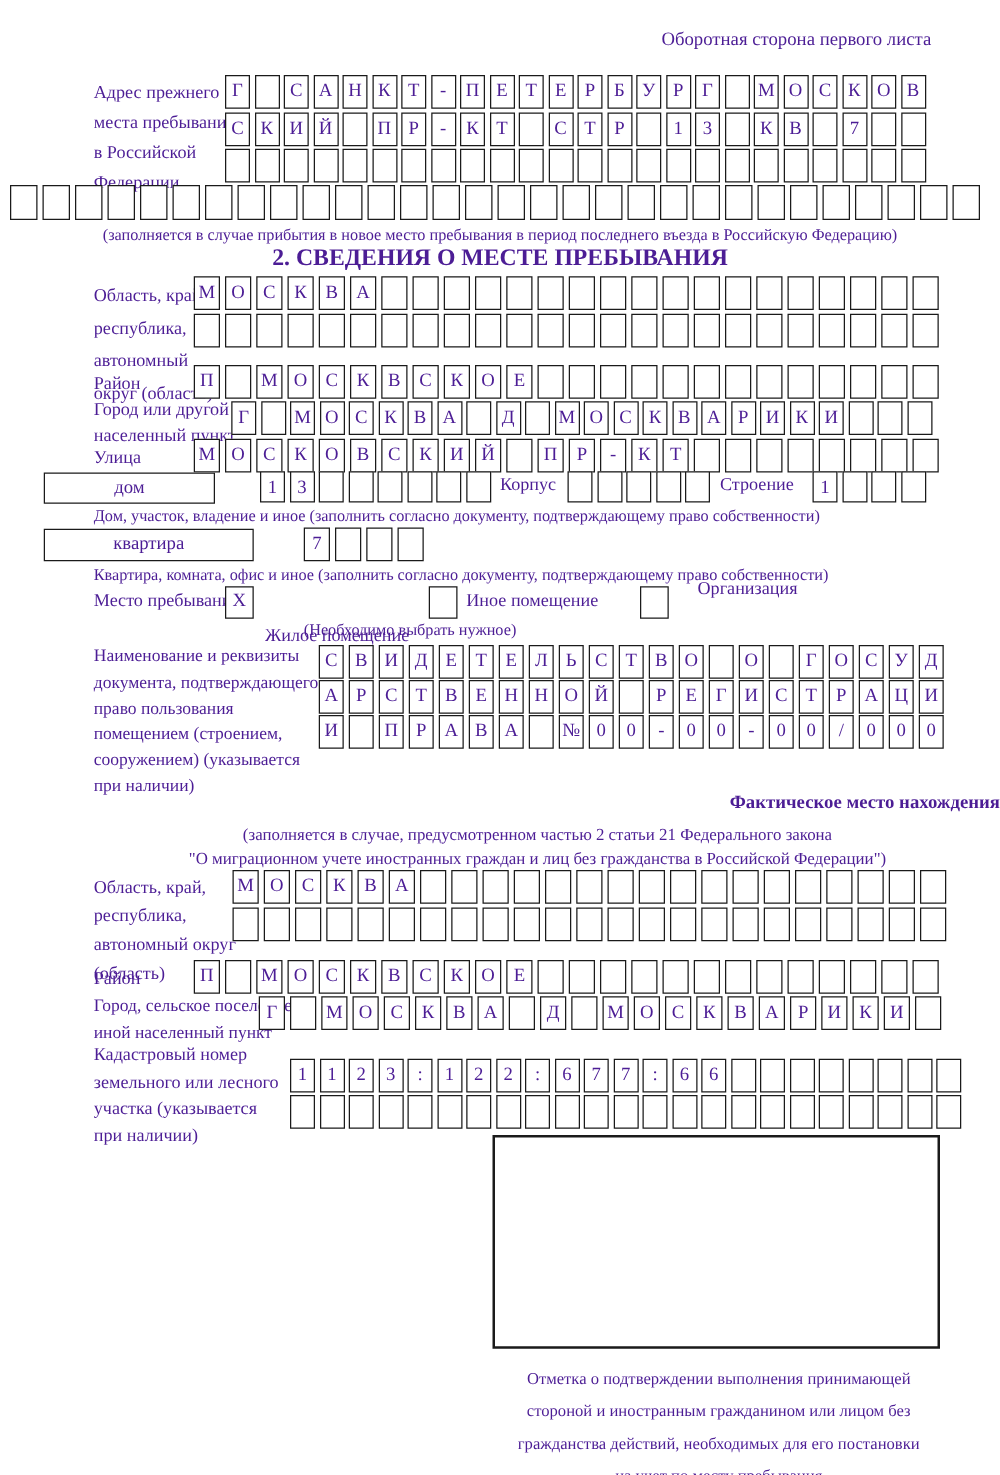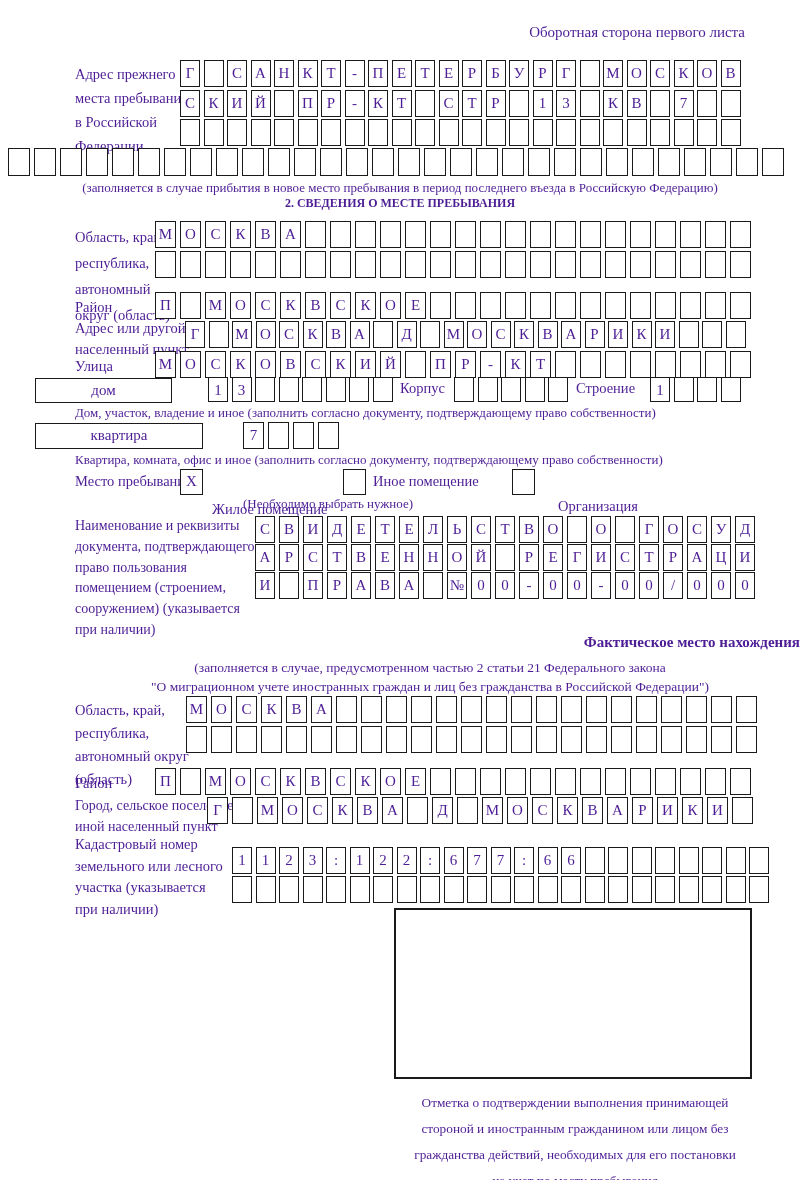--- a/index.html
+++ b/index.html
@@ -4,21 +4,21 @@
 <style>
   html,body{margin:0;padding:0;background:#fff;}
   .page{
     position:relative;width:800px;height:1180px;background:#ffffff;color:#4c1d95;
     font-family:"Liberation Serif","DejaVu Serif",serif;overflow:hidden;
   }
   .abs{position:absolute;}
   .label{position:absolute;white-space:pre-line;font-size:14.5px;line-height:24px;}
   .note{position:absolute;font-size:13px;white-space:pre-line;}
   .center{left:0;width:800px;text-align:center;}
-  .title{position:absolute;font-weight:bold;font-size:12px;}
+  .title{position:absolute;font-weight:bold;font-size:19px;}
   .cells{position:absolute;display:flex;gap:var(--g,3.5px);}
   .cell{
     flex:none;width:var(--cw,20px);height:var(--ch,27px);box-sizing:border-box;
     border:1.5px solid #1a1a1a;background:#fff;text-align:center;
     font-size:15px;line-height:24px;
   }
   .wbox{
     position:absolute;box-sizing:border-box;border:1.6px solid #1a1a1a;background:#fff;
     text-align:center;font-size:15px;line-height:23px;
   }
@@ -232,21 +232,21 @@
       <div class="cell"></div>
       <div class="cell"></div>
       <div class="cell"></div>
       <div class="cell"></div>
       <div class="cell"></div>
       <div class="cell"></div>
       <div class="cell"></div>
       <div class="cell"></div>
     </div>
 
-  <div class="label" style="left:75px;top:318px;line-height:21px;">Адрес или другой
+  <div class="label" style="left:75px;top:318px;line-height:21px;">Город или другой
 населенный пункт</div>
   <div class="cells" style="left:185px;top:321px;">
       <div class="cell">Г</div>
       <div class="cell"></div>
       <div class="cell">М</div>
       <div class="cell">О</div>
       <div class="cell">С</div>
       <div class="cell">К</div>
       <div class="cell">В</div>
       <div class="cell">А</div>
@@ -332,21 +332,21 @@
       <div class="cell"></div>
     </div>
   <div class="note" style="left:75px;top:452px;">Квартира, комната, офис и иное (заполнить согласно документу, подтверждающему право собственности)</div>
 
   <div class="optlabel" style="left:75px;top:473px;">Место пребывания:</div>
   <div class="cbx" style="left:180px;top:469px;">X</div>
   <div class="optlabel" style="left:212px;top:473px;margin-top:28px;">Жилое помещение</div>
   <div class="cbx" style="left:343px;top:469px;"></div>
   <div class="optlabel" style="left:373px;top:473px;">Иное помещение</div>
   <div class="cbx" style="left:512px;top:469px;"></div>
-  <div class="optlabel" style="left:558px;top:498px;">Организация</div>
+  <div class="optlabel" style="left:558px;top:463px;">Организация</div>
   <div class="note" style="left:243px;top:496px;">(Необходимо выбрать нужное)</div>
 
   <div class="label" style="left:75px;top:516px;line-height:20.8px;font-size:14px;width:180px;">Наименование и реквизиты
 документа, подтверждающего
 право пользования
 помещением (строением,
 сооружением) (указывается
 при наличии)</div>
   <div class="cells" style="left:255px;top:516px;--g:4px;">
       <div class="cell">С</div>

